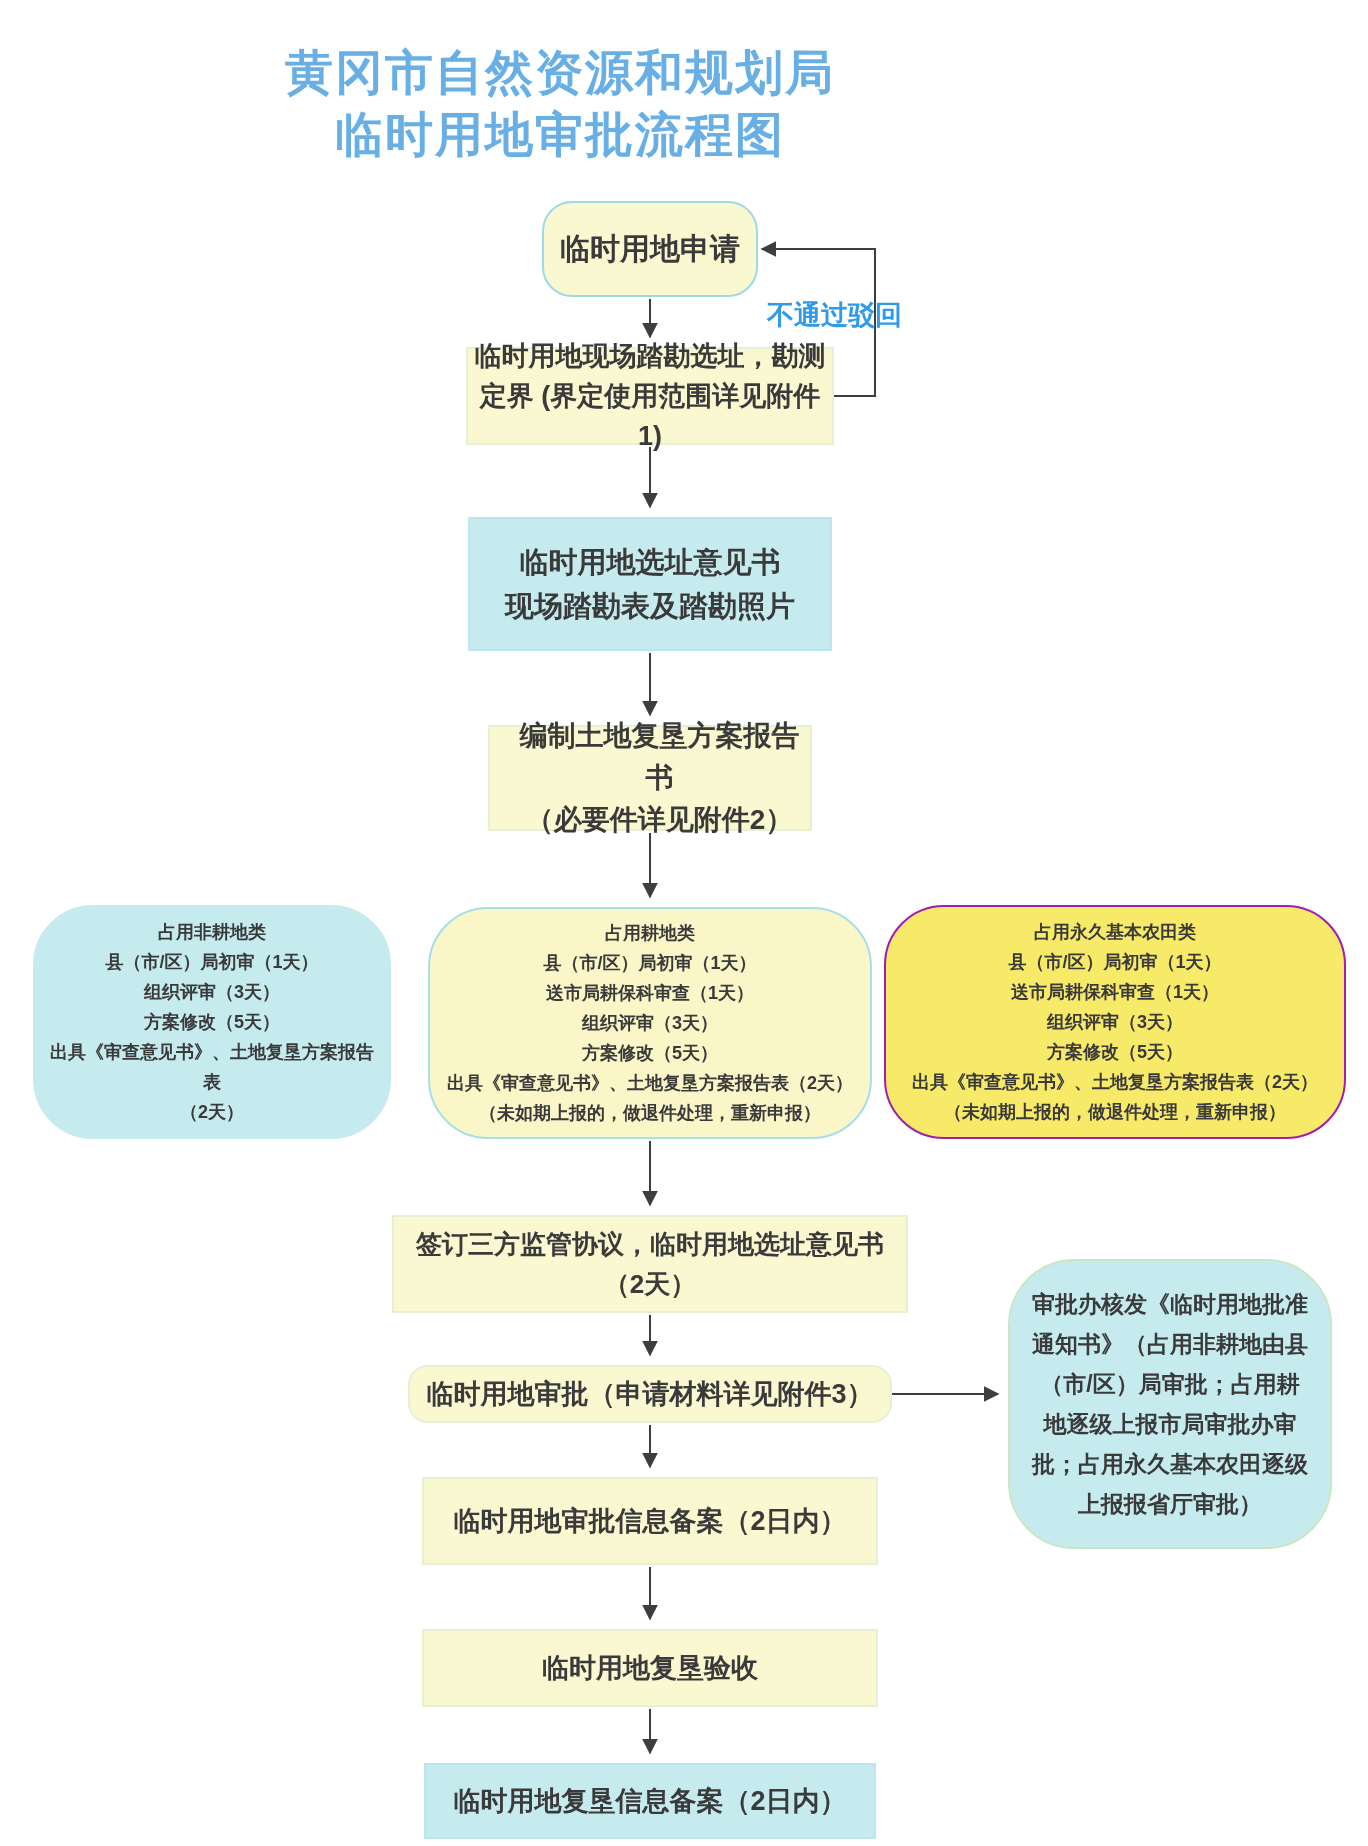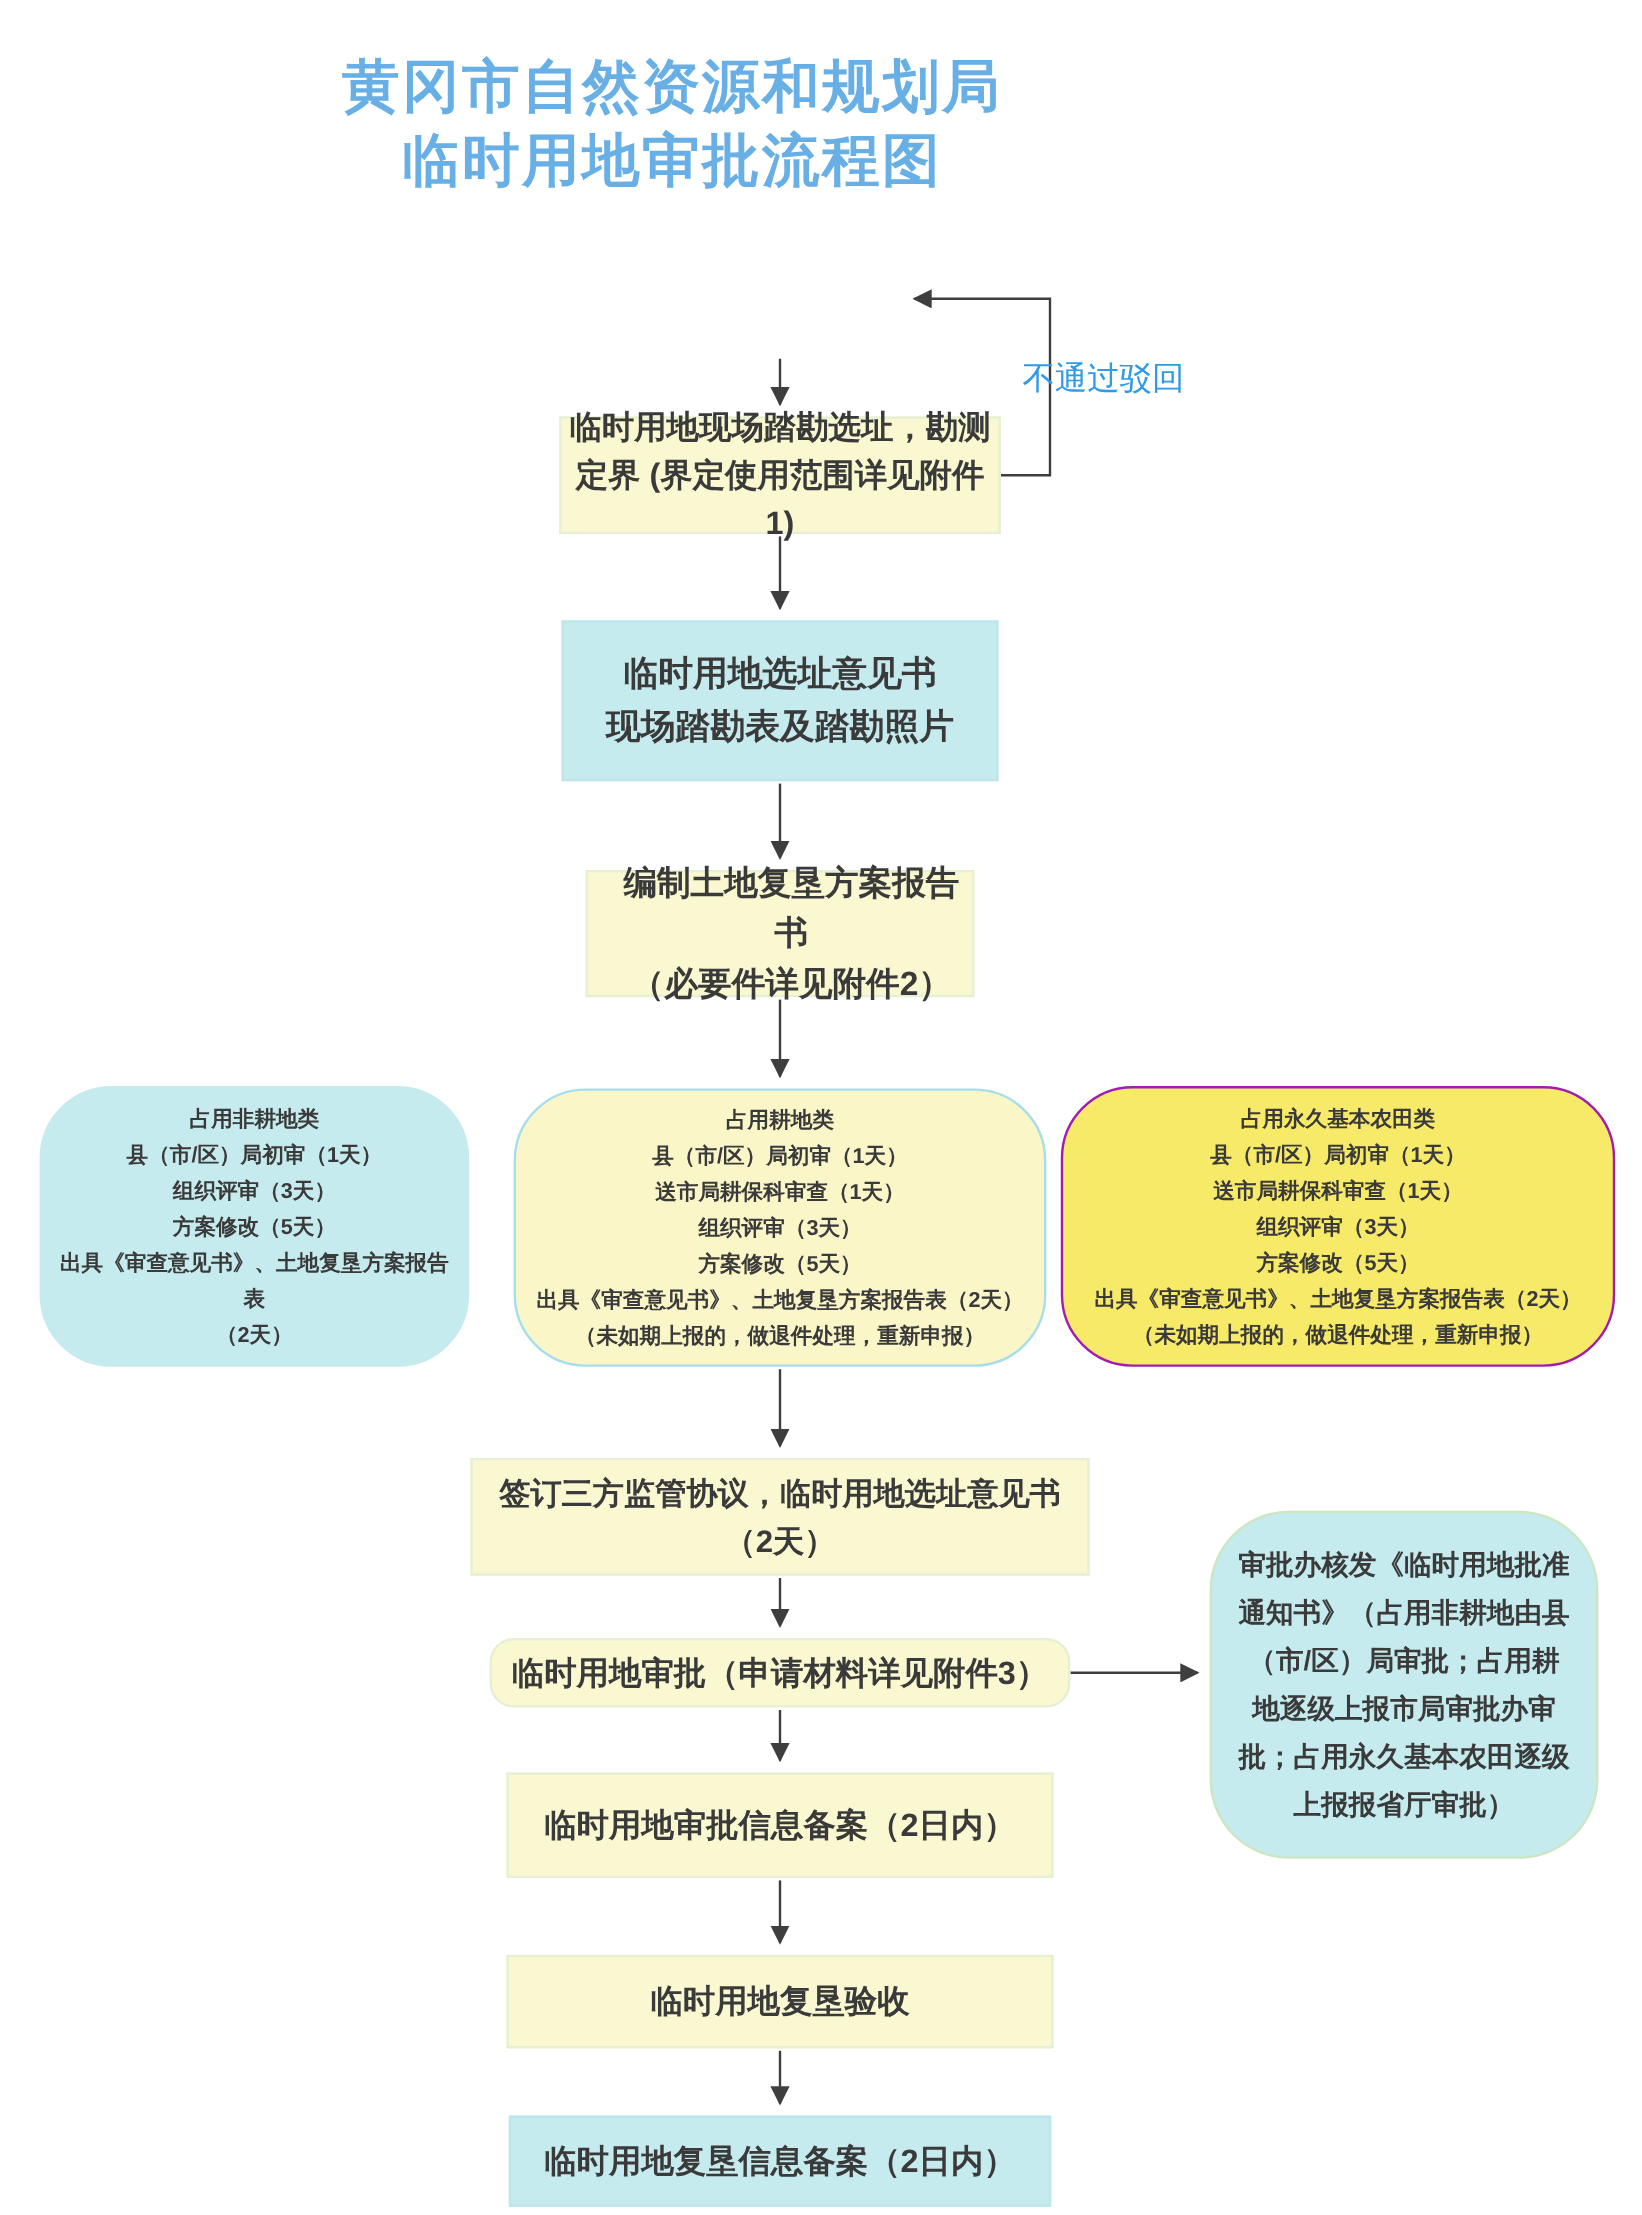--- a/index.html
+++ b/index.html
@@ -19,21 +19,21 @@
   }
   .fill-paleyellow{background:#faf8d0;border:2px solid #e6f0d4;}
   .fill-cyan{background:#c6ebef;border:2px solid #bce6eb;}
   .fill-yellow{background:#f8ea69;border:2px solid #a21caf;}
   .rounded-pill{border-radius:30px;border:2px solid #9ed9e8;background:#faf8d0;}
   .cat-box{border-radius:60px;font-size:18px;line-height:30px;padding:8px 10px;}
   .mid-cat{background:#faf6c8;border:2px solid #a6deeb;}
   .note-box{border-radius:66px;font-size:23px;line-height:40px;padding:24px 14px;
             background:#c6ebef;border:2px solid #cbe6c2;}
   .reject-label{
-    position:absolute;text-align:right;font-weight:400;font-size:27px;color:#2e9ae8;
+    position:absolute;text-align:left;font-weight:700;font-size:27px;color:#2e9ae8;
   }
   svg.arrows{position:absolute;left:0;top:0;pointer-events:none;}
 </style>
 </head>
 <body>
 
 <div id="canvas">
 
   <svg class="arrows" width="1368" height="1846" viewBox="0 0 1368 1846">
     <defs>
@@ -54,20 +54,21 @@
       <path d="M892 1365 L998 1365" marker-end="url(#ah)"></path>
       <path d="M834 367 L875 367 L875 220 L762 220" marker-end="url(#ah)"></path>
     </g>
   </svg>
 
   <div class="title-line" style="top:14px;">黄冈市自然资源和规划局</div>
   <div class="title-line" style="top:76px;">临时用地审批流程图</div>
 
   <div class="reject-label" style="left:767px;top:268px;width:220px;">不通过驳回</div>
 
+  <div class="node rounded-pill" style="left:542px;top:172px;width:216px;height:96px;font-size:30px;">临时用地申请</div>
 
   <div class="node fill-paleyellow" style="left:466px;top:318px;width:368px;height:98px;font-size:27px;line-height:40px;">临时用地现场踏勘选址，勘测
 定界 (界定使用范围详见附件1)</div>
 
   <div class="node fill-cyan" style="left:468px;top:488px;width:364px;height:134px;font-size:29px;line-height:44px;">临时用地选址意见书
 现场踏勘表及踏勘照片</div>
 
   <div class="node fill-paleyellow" style="left:488px;top:696px;width:324px;height:106px;font-size:28px;line-height:42px;padding-left:19px;">编制土地复垦方案报告书
 （必要件详见附件2）</div>
 

